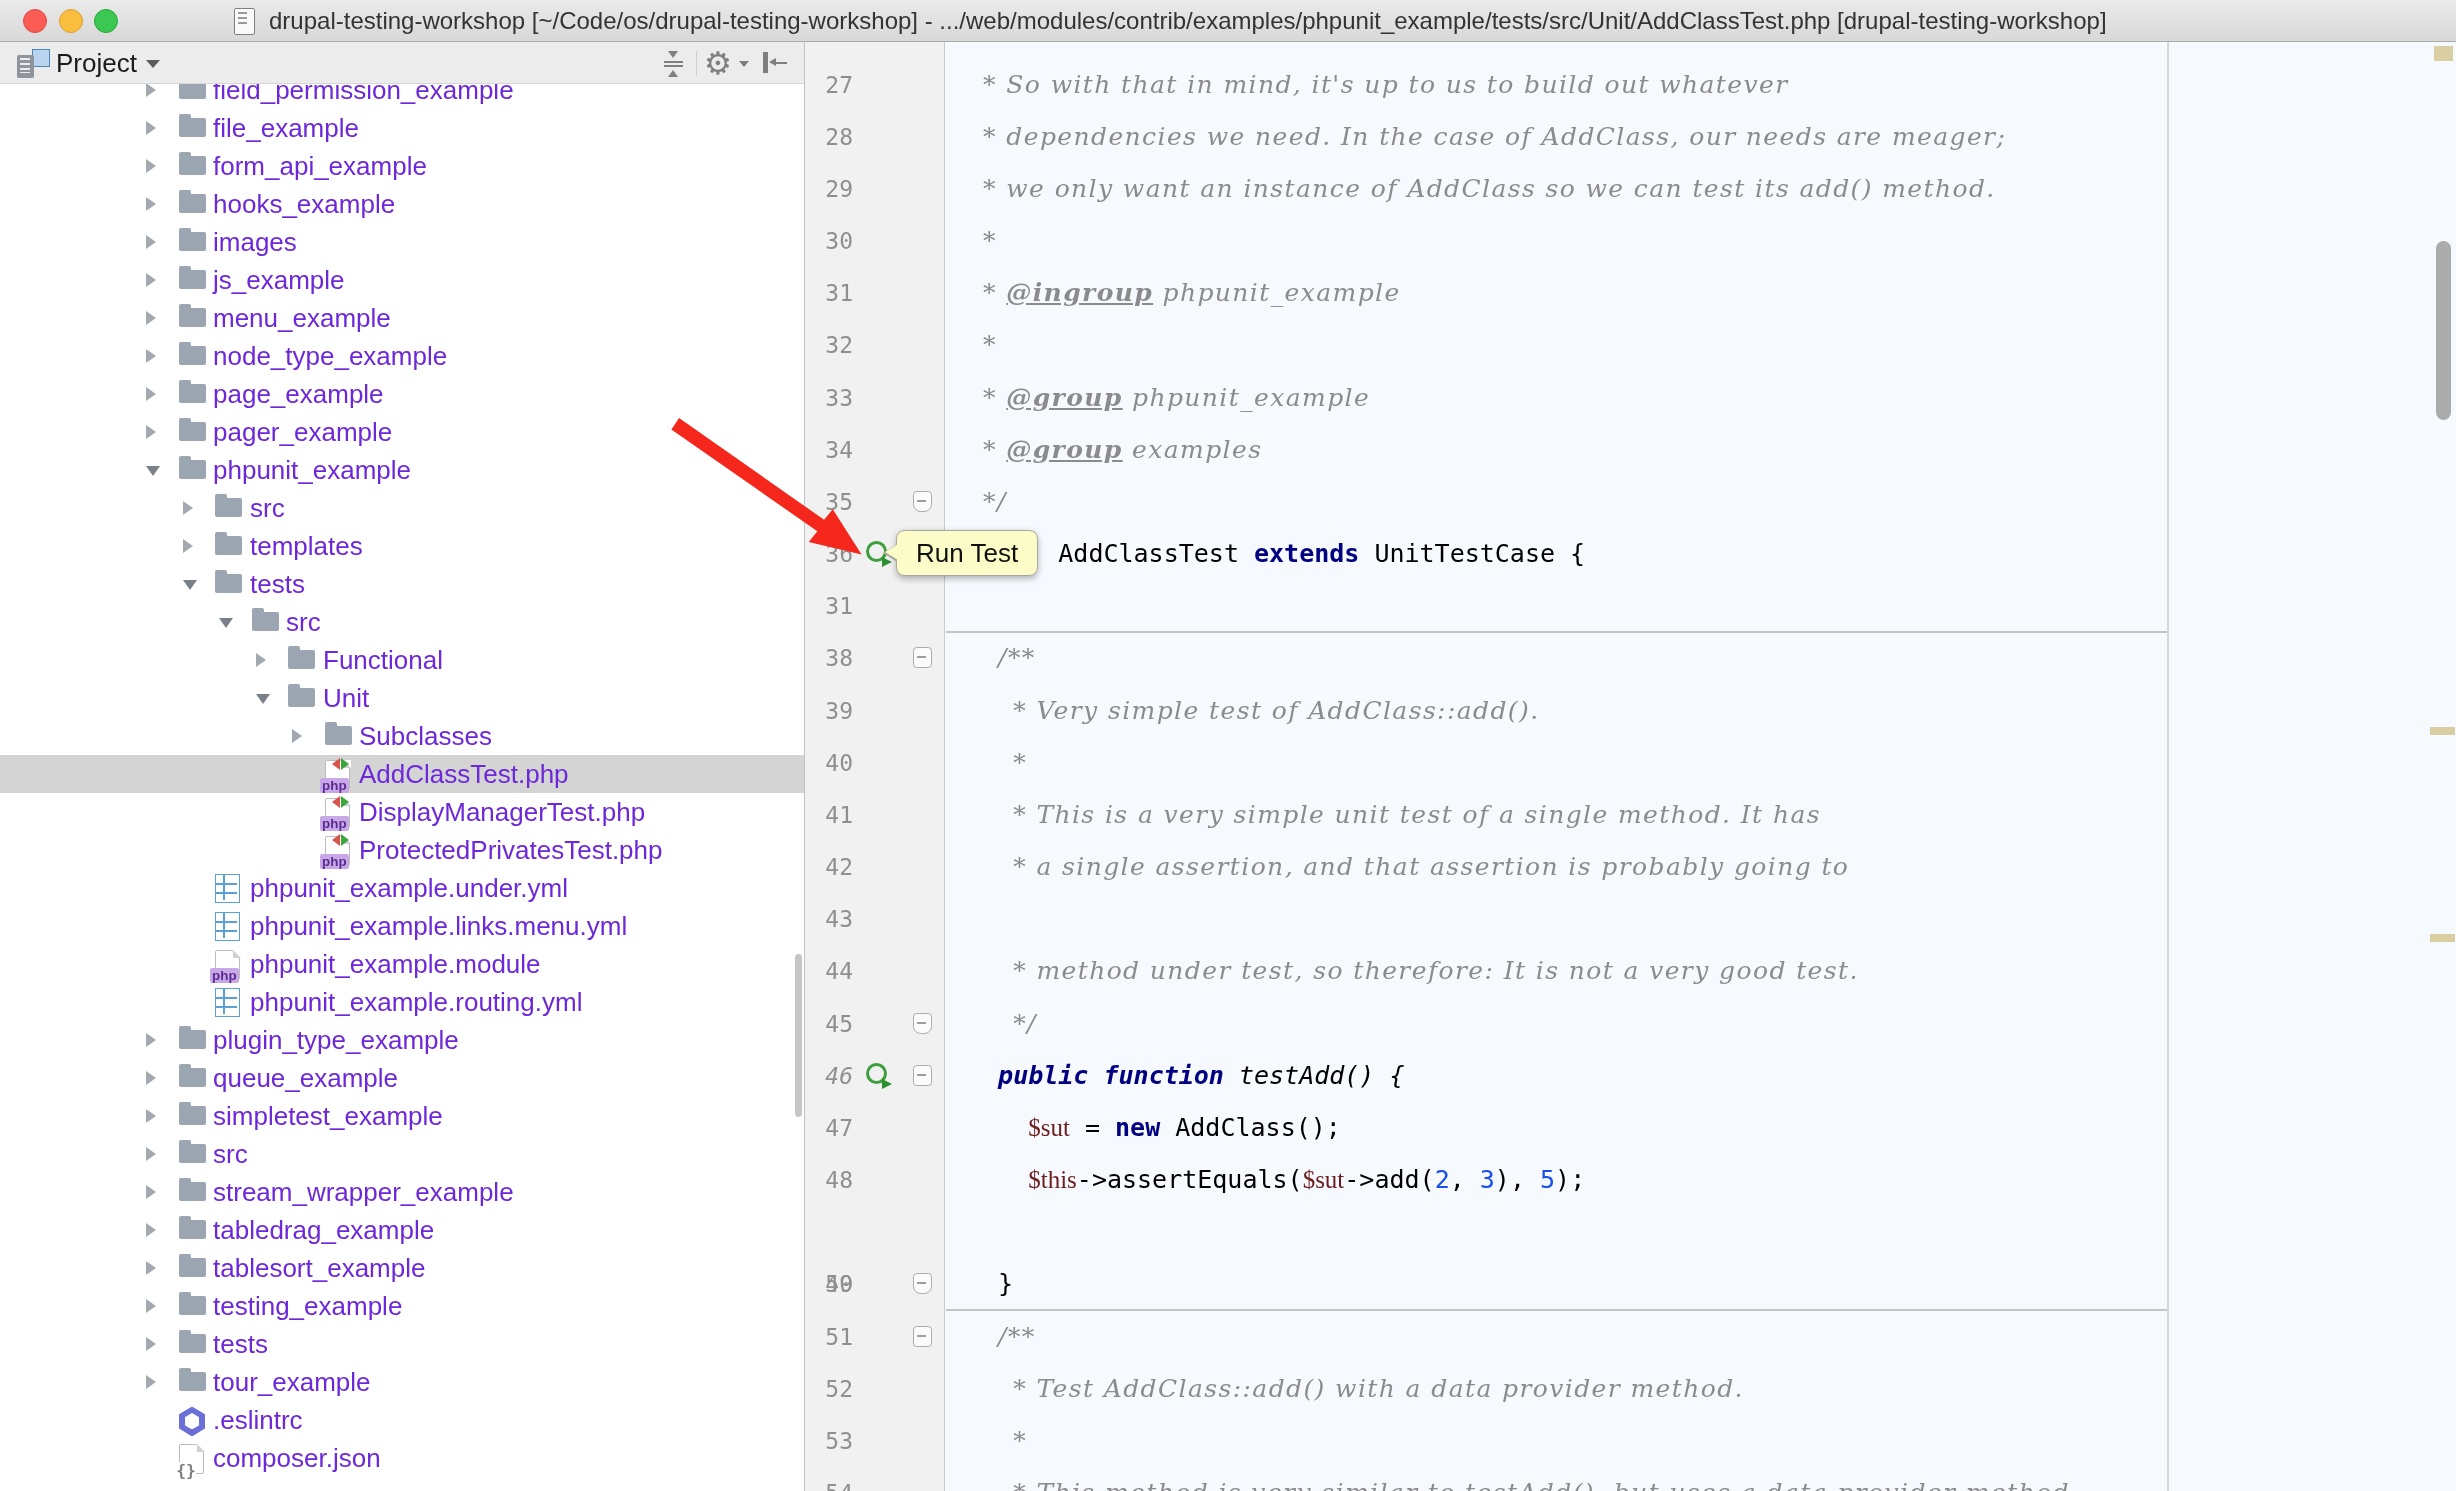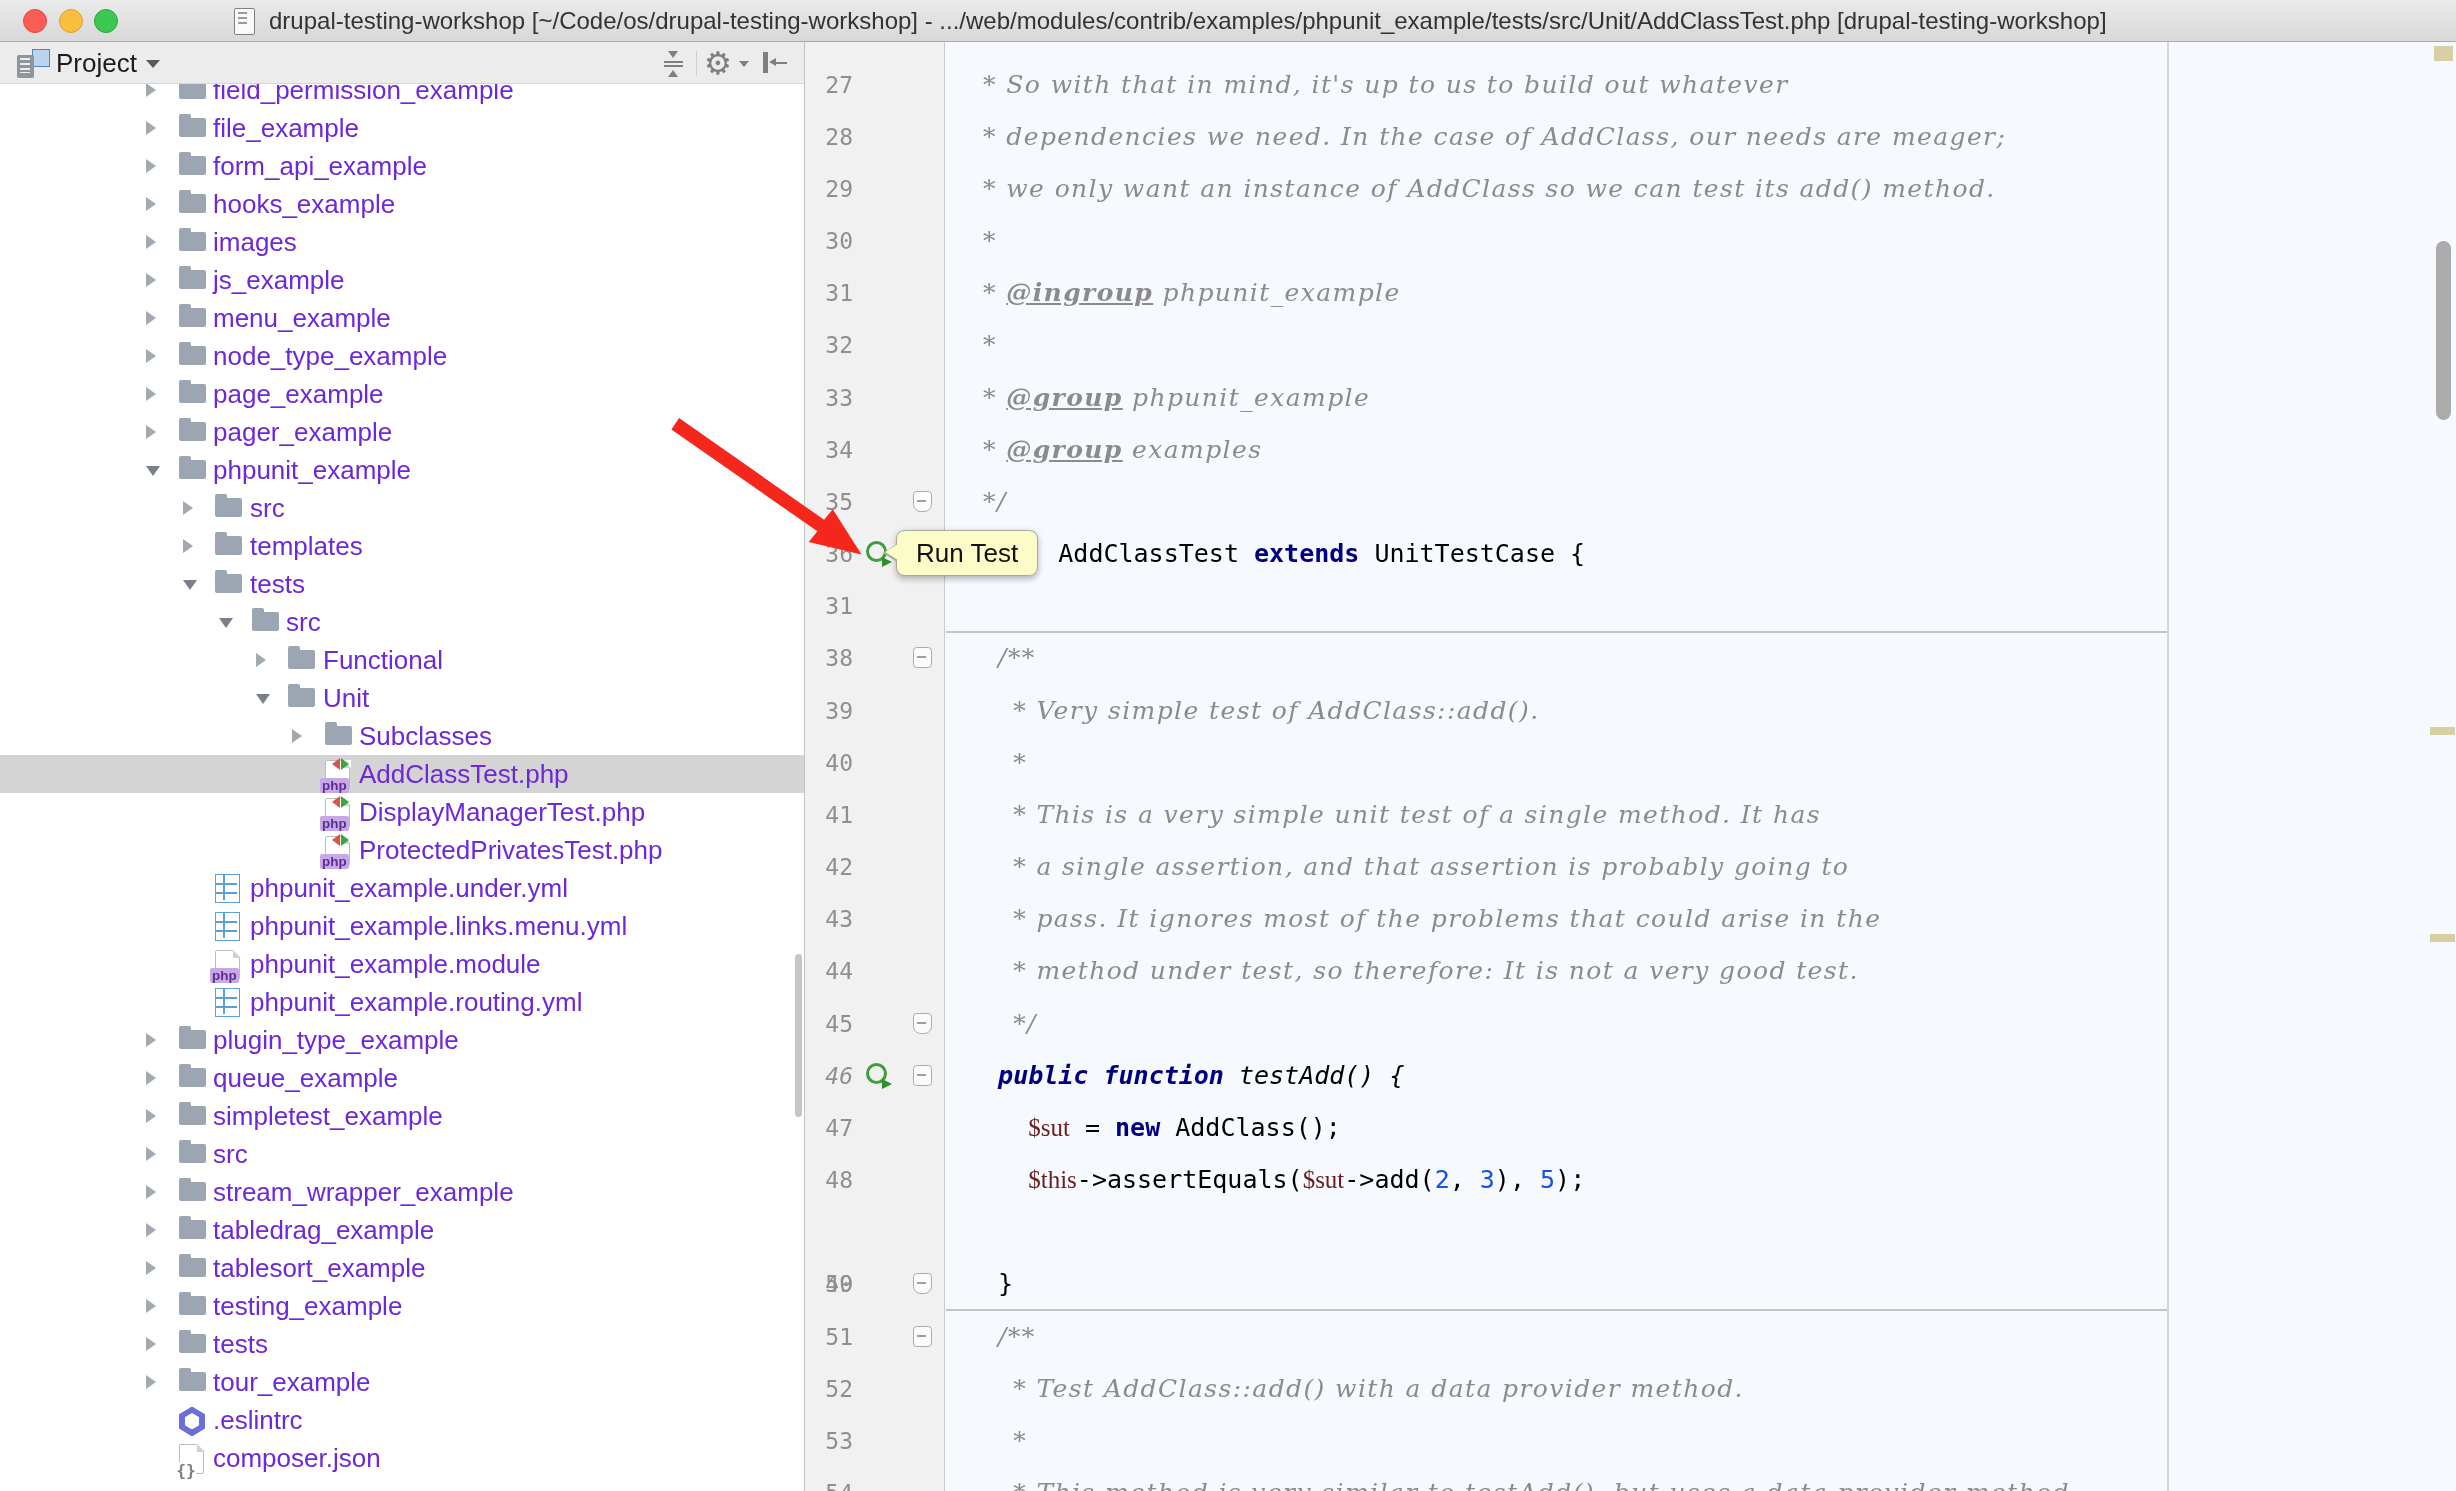--- a/index.html
+++ b/index.html
@@ -515,21 +515,21 @@
         <div class="cline" style="top: 747px;">
           <span class="lnum">41</span>
           <span class="code"><span class="sg-i">   </span><span class="sg-c">* This is a very simple unit test of a single method. It has</span></span>
         </div>
         <div class="cline" style="top: 799px;">
           <span class="lnum">42</span>
           <span class="code"><span class="sg-i">   </span><span class="sg-c">* a single assertion, and that assertion is probably going to</span></span>
         </div>
         <div class="cline" style="top: 851px;">
           <span class="lnum">43</span>
-          <span class="code"><span class="sg-i">   </span><span class="sg-c">* pass. It ignores most of the problems that could arise in the</span></span>
+          <span class="code"><span class="sg-i">   </span></span>
         </div>
         <div class="cline" style="top: 903px;">
           <span class="lnum">44</span>
           <span class="code"><span class="sg-i">   </span><span class="sg-c">* method under test, so therefore: It is not a very good test.</span></span>
         </div>
         <div class="cline" style="top: 956px;">
           <span class="lnum">45</span>
           <span class="fold end"></span>
           <span class="code"><span class="sg-i">   </span><span class="sg-c">*/</span></span>
         </div>

